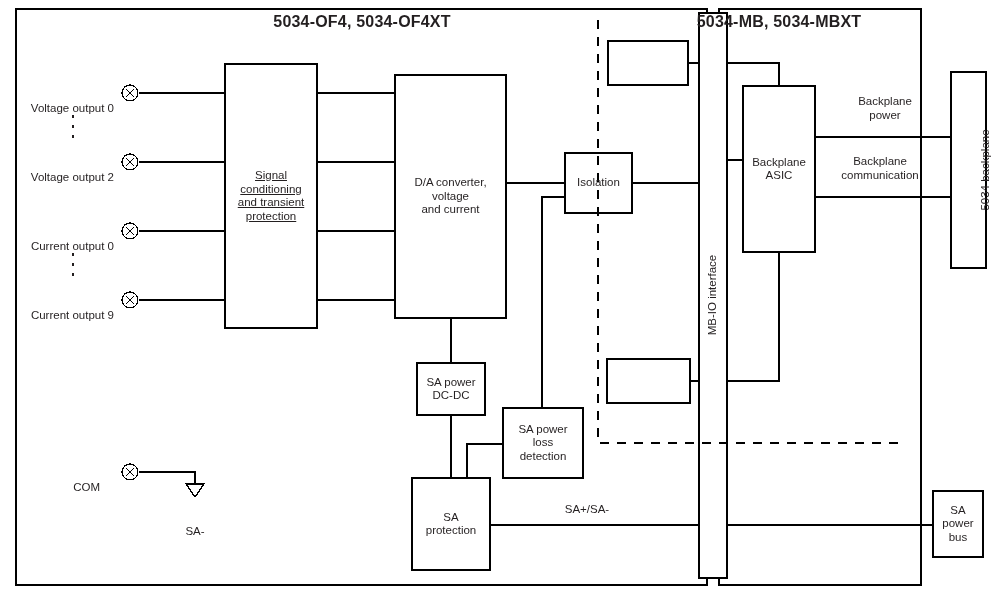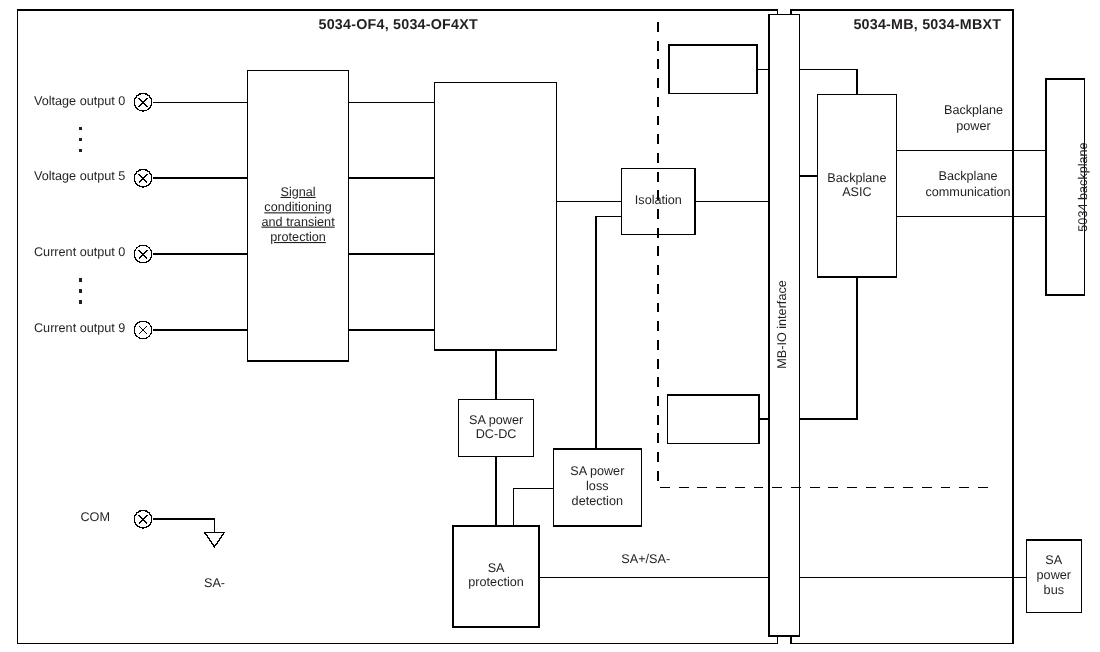--- a/index.html
+++ b/index.html
@@ -1,21 +1,21 @@
 <!DOCTYPE html>
 <html><head>
 <meta charset="utf-8">
 <style>
   html,body{margin:0;padding:0;background:#ffffff;}
   body{font-family:"Liberation Sans",sans-serif;}
   #stage{position:relative;width:1000px;height:593px;background:#fff;overflow:hidden;}
   svg.layer{position:absolute;left:0;top:0;width:1000px;height:593px;}
   .lbl{position:absolute;color:#231f20;font-family:"Liberation Sans",sans-serif;font-size:11.5px;line-height:13.5px;text-align:center;white-space:pre-line;}
-  .lbl.right{text-align:right;white-space:nowrap;}
-  .title{font-weight:bold;font-size:13px;letter-spacing:.2px;}
+  .lbl.right{text-align:right;white-space:nowrap;margin-top:16px;}
+  .title{font-weight:bold;font-size:16px;letter-spacing:.2px;}
   .vert{transform-origin:50% 50%;}
   .boxlabel{display:flex;align-items:center;justify-content:center;}
 </style>
 </head>
 <body>
 
 <div id="stage">
 
   <svg class="layer" viewBox="0 0 1000 593" xmlns="http://www.w3.org/2000/svg">
     <g fill="none" stroke="#000000" stroke-width="1.3" shape-rendering="crispEdges">
@@ -113,34 +113,37 @@
 
       <g stroke="#231f20" stroke-width="2.6" stroke-linecap="butt">
         <path d="M73,115 L73,142" stroke-dasharray="3,7"></path>
         <path d="M73,253 L73,281" stroke-dasharray="3,7"></path>
       </g>
 
     </g>
   </svg>
 
   <div class="lbl title" style="left:222px;top:15px;width:280px;">5034-OF4, 5034-OF4XT</div>
-  <div class="lbl title" style="left:728px;top:15px;width:230px;">5034-MB, 5034-MBXT</div>
+  <div class="lbl title" style="left:664px;top:15px;width:230px;">5034-MB, 5034-MBXT</div>
 
   <div class="lbl right" style="left:0px;top:86px;width:114px;">Voltage output 0</div>
-  <div class="lbl right" style="left:0px;top:155px;width:114px;">Voltage output 5</div>
+  <div class="lbl right" style="left:0px;top:155px;width:114px;">Voltage output 2</div>
   <div class="lbl right" style="left:0px;top:224px;width:114px;">Current output 0</div>
   <div class="lbl right" style="left:0px;top:293px;width:114px;">Current output 9</div>
   <div class="lbl right" style="left:0px;top:465px;width:100px;">COM</div>
 
   <div class="lbl" style="left:165px;top:505px;width:60px;margin-top:20px;">SA-</div>
 
   <div class="lbl boxlabel" style="left:225px;top:64px;width:92px;height:264px;text-decoration:underline;">Signal
 conditioning
 and transient
 protection</div>
+  <div class="lbl boxlabel" style="left:395px;top:75px;width:111px;height:243px;">D/A converter,
+voltage
+and current</div>
   <div class="lbl boxlabel" style="left:565px;top:153px;width:67px;height:60px;">Isolation</div>
 
   <div class="lbl boxlabel vert" style="left:430px;top:281px;width:565px;height:28px;transform:rotate(-90deg);">MB-IO interface</div>
 
   <div class="lbl boxlabel" style="left:743px;top:86px;width:72px;height:166px;">Backplane
 ASIC</div>
 
   <div class="lbl boxlabel vert" style="left:888px;top:155px;width:196px;height:30px;transform:rotate(-90deg);">5034 backplane</div>
 
   <div class="lbl boxlabel" style="left:417px;top:363px;width:68px;height:52px;">SA power

